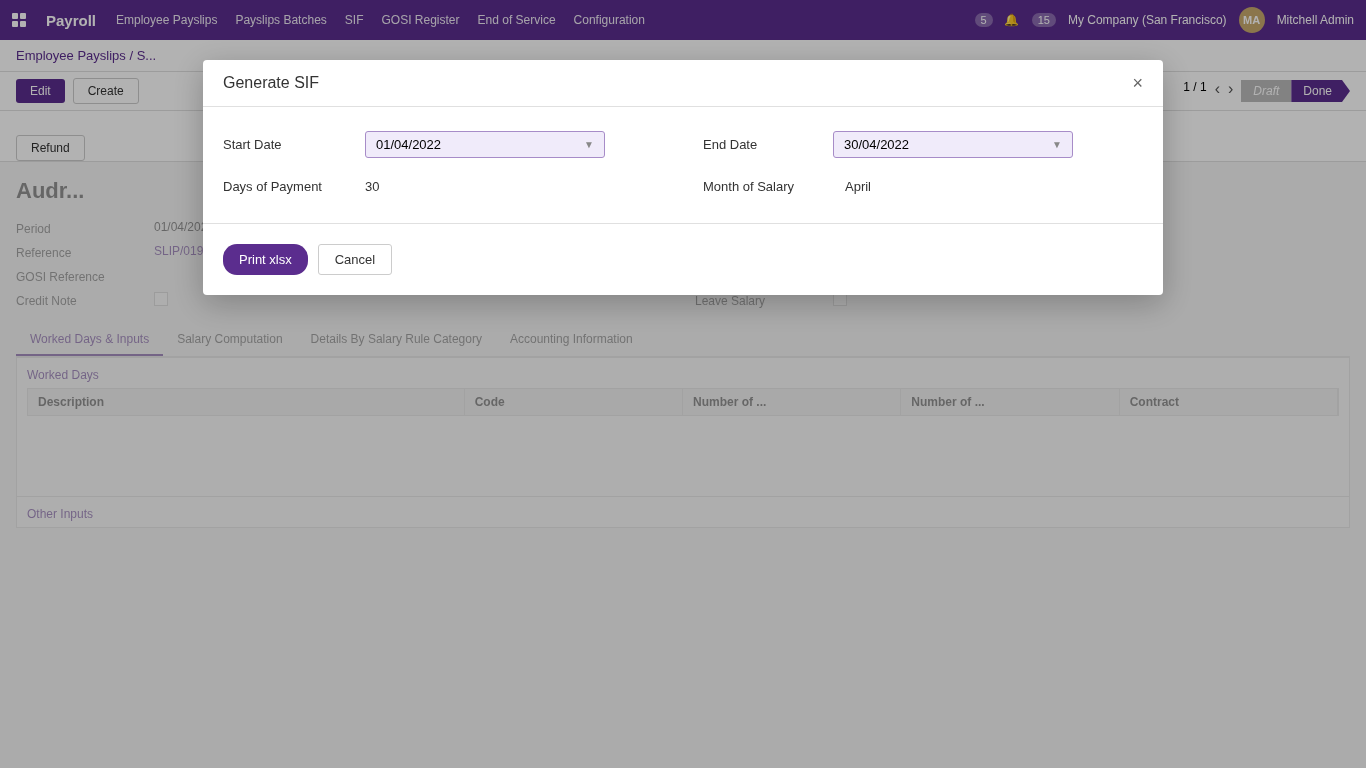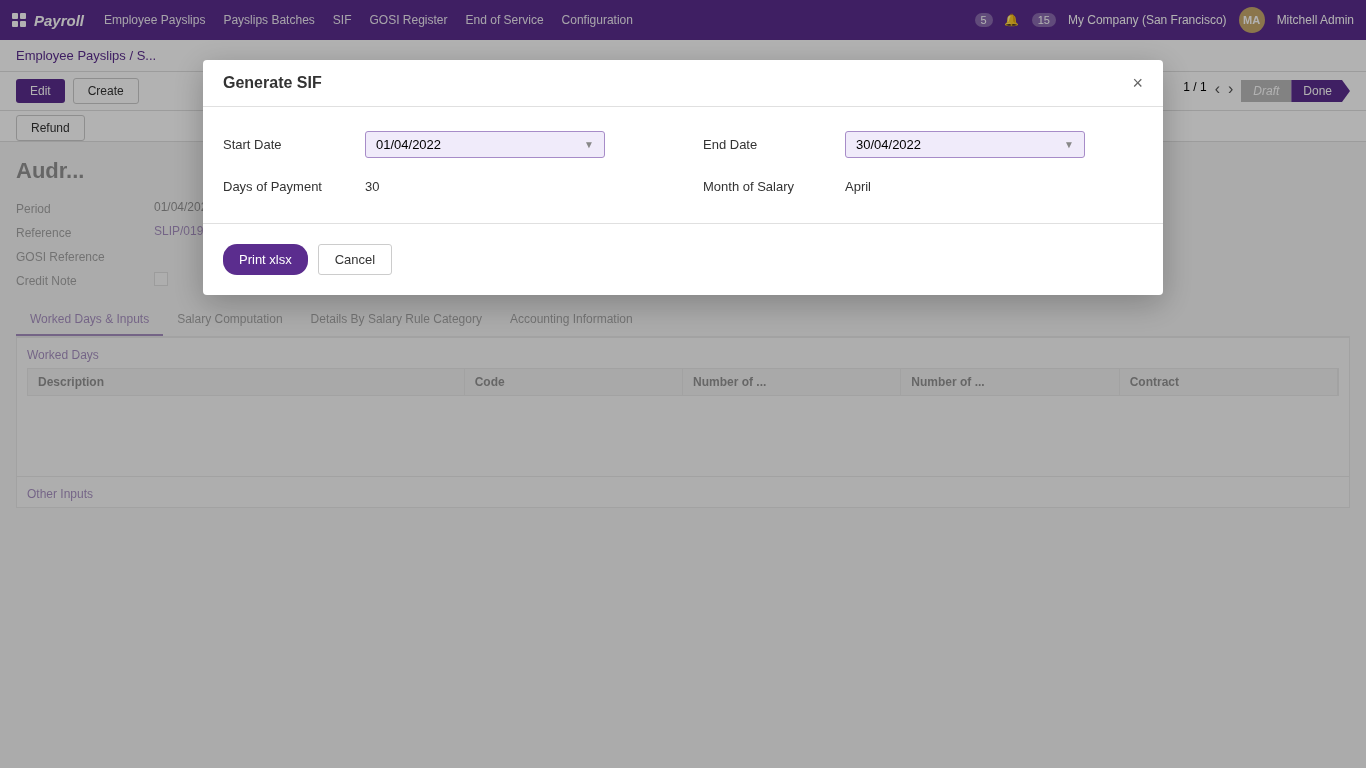--- a/index.html
+++ b/index.html
@@ -10,21 +10,21 @@
       background: #5b2d8e;
       color: white;
       height: 40px;
       display: flex;
       align-items: center;
       padding: 0 12px;
       gap: 20px;
       position: relative;
       z-index: 1;
     }
-    .topnav-brand { display: flex; align-items: center; gap: 8px; font-weight: bold; font-size: 15px; font-style: italic; }
+    .topnav-brand { display: flex; align-items: center; gap: 20px; font-weight: bold; font-size: 15px; }
     .topnav-brand .grid-icon { display: grid; grid-template-columns: 1fr 1fr; gap: 2px; width: 14px; height: 14px; }
     .topnav-brand .grid-icon span { background: white; border-radius: 1px; }
     .topnav-links { display: flex; gap: 18px; font-size: 12px; opacity: 0.9; }
     .topnav-links a { color: white; text-decoration: none; }
     .topnav-right { margin-left: auto; display: flex; align-items: center; gap: 12px; font-size: 12px; }
     .topnav-badge { background: rgba(255,255,255,0.3); border-radius: 10px; padding: 1px 6px; font-size: 11px; }
     .topnav-avatar { width: 26px; height: 26px; border-radius: 50%; background: #c8a96e; display: flex; align-items: center; justify-content: center; font-size: 11px; font-weight: bold; color: white; }
 
     
     .bg-page { position: relative; background: #f5f5f5; min-height: 728px; }
@@ -43,21 +43,21 @@
     .action-bar {
       background: white;
       padding: 6px 16px;
       border-bottom: 1px solid #e0e0e0;
       display: flex;
       align-items: center;
       gap: 8px;
     }
     .btn-edit { background: #5b2d8e; color: white; border: none; padding: 5px 14px; border-radius: 3px; cursor: pointer; font-size: 12px; }
     .btn-create { background: white; color: #333; border: 1px solid #ccc; padding: 5px 14px; border-radius: 3px; cursor: pointer; font-size: 12px; }
-    .btn-refund { background: white; color: #333; border: 1px solid #ccc; padding: 5px 14px; border-radius: 3px; cursor: pointer; font-size: 12px; margin-top: 0; }
+    .btn-refund { background: white; color: #333; border: 1px solid #ccc; padding: 5px 14px; border-radius: 3px; cursor: pointer; font-size: 12px; margin-top: 20px; }
     .nav-arrows { margin-left: auto; display: flex; align-items: flex-start; gap: 8px; font-size: 12px; }
     .nav-arrows button { background: none; border: none; cursor: pointer; font-size: 16px; color: #555; }
     .status-bar { display: flex; align-items: center; gap: 0; }
     .status-draft { background: #bbb; color: white; padding: 4px 12px; font-size: 12px; font-style: italic; }
     .status-done { background: #5b2d8e; color: white; padding: 4px 12px; font-size: 12px; clip-path: polygon(0 0, calc(100% - 8px) 0, 100% 50%, calc(100% - 8px) 100%, 0 100%); padding-right: 18px; }
 
     .page-content { padding: 16px; opacity: 0.5; }
     .employee-name { font-size: 22px; font-weight: bold; color: #333; margin-bottom: 16px; }
 
     .form-grid { display: grid; grid-template-columns: 1fr 1fr; gap: 8px 24px; margin-bottom: 16px; }
@@ -96,21 +96,21 @@
       overflow: hidden;
     }
 
     .modal-header {
       padding: 14px 20px;
       display: flex;
       align-items: center;
       justify-content: space-between;
       border-bottom: 1px solid #e0e0e0;
     }
-    .modal-title { font-size: 16px; font-weight: 700; color: #333; }
+    .modal-title { font-size: 16px; font-weight: 400; color: #333; }
     .modal-close { background: none; border: none; font-size: 18px; cursor: pointer; color: #666; line-height: 1; }
 
     .modal-body { padding: 24px 20px 20px 20px; }
 
     .modal-form { display: grid; grid-template-columns: 1fr 1fr; gap: 16px 40px; margin-bottom: 24px; }
     .modal-label { font-size: 13px; color: #333; font-weight: 500; min-width: 130px; }
     .modal-input {
       border: 1px solid #a78cc8;
       border-radius: 3px;
       padding: 5px 10px;
@@ -260,21 +260,21 @@
       <div class="modal-form">
 
         <div style="display:flex; align-items:center; gap:12px;">
           <span class="modal-label">Start Date</span>
           <div class="modal-input">
             <span>01/04/2022</span>
             <span style="color:#888; font-size:10px;">▼</span>
           </div>
         </div>
 
-        <div style="display:flex; align-items:center; gap:12px;">
+        <div style="display:flex; align-items:center; ">
           <span class="modal-label">End Date</span>
           <div class="modal-input">
             <span>30/04/2022</span>
             <span style="color:#888; font-size:10px;">▼</span>
           </div>
         </div>
 
         <div style="display:flex; align-items:center; gap:12px;">
           <span class="modal-label">Days of Payment</span>
           <span class="modal-static">30</span>

